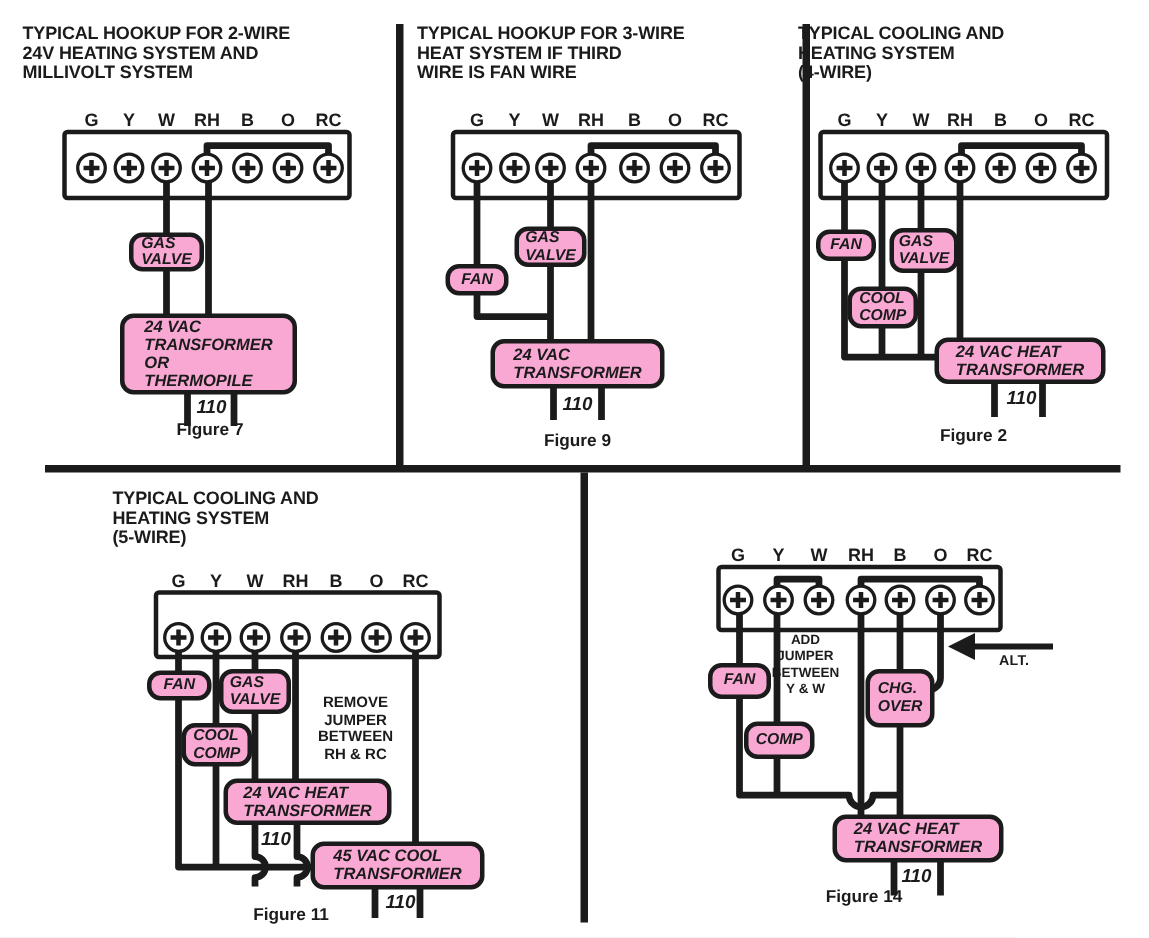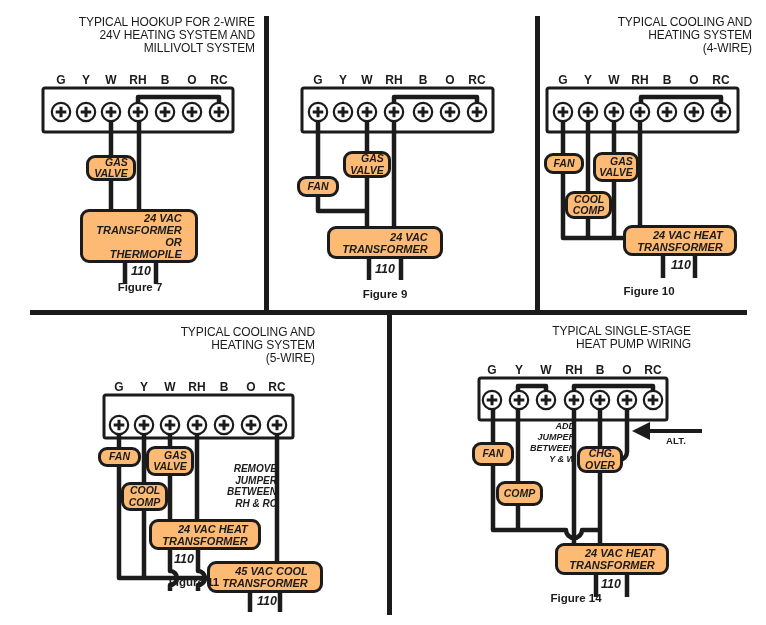--- a/index.html
+++ b/index.html
@@ -7,27 +7,27 @@
          font-family:"Liberation Sans",sans-serif;color:#1b1b1b}
   #stage svg{position:absolute;left:0;top:0;z-index:1}
   .divider{position:absolute;background:#1b1b1b;z-index:1}
   .strip{fill:#fff;stroke:#1b1b1b;stroke-width:3}
   .wire{fill:none;stroke:#1b1b1b;stroke-width:4.5;stroke-linejoin:round;stroke-linecap:butt}
   .thin{stroke-width:4}
   .screw-c{fill:#fff;stroke:#1b1b1b;stroke-width:2.2}
   .screw-x{stroke:#1b1b1b;stroke-width:3;fill:none;stroke-linecap:butt}
   .tlabel{font:bold 12px "Liberation Sans",sans-serif;fill:#1b1b1b;text-anchor:middle}
   .arrowhead{fill:#1b1b1b;stroke:none}
-  .title{position:absolute;z-index:2;text-align:right;font-weight:normal;font-size:12px;
+  .title{position:absolute;z-index:2;text-align:left;font-weight:bold;font-size:12px;
          line-height:13px;white-space:pre-line;letter-spacing:-0.1px}
   .box{position:absolute;z-index:2;box-sizing:border-box;border:3px solid #1b1b1b;border-radius:9px;
-       background:#fdba74;display:flex;align-items:center;justify-content:center;text-align:right;
+       background:#f9a8d4;display:flex;align-items:center;justify-content:center;text-align:left;
        font-style:italic;font-weight:bold;font-size:10.5px;line-height:11.5px;white-space:pre-line}
   .box.big{font-size:11px;line-height:12px}
-  .note{position:absolute;z-index:2;text-align:right;font-style:italic;font-weight:bold;white-space:pre-line}
+  .note{position:absolute;z-index:2;text-align:center;font-weight:bold;white-space:pre-line}
   .p110{position:absolute;z-index:2;text-align:center;font-style:italic;font-weight:bold;font-size:12.5px}
   .cap{position:absolute;z-index:2;text-align:center;font-weight:bold;font-size:11.5px}
   .alt{position:absolute;z-index:2;font-weight:bold;font-size:9.5px;letter-spacing:.2px}
 </style>
 </head>
 <body>
 
 <div id="stage">
 
   <div class="divider" style="left:264px;top:16px;width:4.5px;height:295px"></div>
@@ -168,28 +168,29 @@
       <text class="tlabel" x="574" y="374">RH</text>
       <text class="tlabel" x="600" y="374">B</text>
       <text class="tlabel" x="627" y="374">O</text>
       <text class="tlabel" x="653" y="374">RC</text>
     </g>
   </svg>
 
   <div class="title" style="left:15px;top:16px;width:240px">TYPICAL HOOKUP FOR 2-WIRE
 24V HEATING SYSTEM AND
 MILLIVOLT SYSTEM</div>
+  <div class="title" style="left:278px;top:16px;width:240px">TYPICAL HOOKUP FOR 3-WIRE
+HEAT SYSTEM IF THIRD
+WIRE IS FAN WIRE</div>
   <div class="title" style="left:532px;top:16px;width:220px">TYPICAL COOLING AND
 HEATING SYSTEM
 (4-WIRE)</div>
   <div class="title" style="left:75px;top:326px;width:240px">TYPICAL COOLING AND
 HEATING SYSTEM
 (5-WIRE)</div>
-  <div class="title" style="left:451px;top:325px;width:240px">TYPICAL SINGLE-STAGE
-HEAT PUMP WIRING</div>
 
   <div class="box" style="left:86px;top:155px;width:50px;height:26px">GAS
 VALVE</div>
   <div class="box big" style="left:80px;top:209px;width:118px;height:54px">24 VAC
 TRANSFORMER
 OR
 THERMOPILE</div>
   <div class="p110" style="left:126px;top:264px;width:30px">110</div>
   <div class="cap" style="left:100px;top:281px;width:80px">Figure 7</div>
 
@@ -202,42 +203,42 @@
   <div class="cap" style="left:345px;top:288px;width:80px">Figure 9</div>
 
   <div class="box" style="left:544px;top:153px;width:40px;height:21px">FAN</div>
   <div class="box" style="left:593px;top:152px;width:46px;height:30px">GAS
 VALVE</div>
   <div class="box" style="left:565px;top:191px;width:47px;height:28px">COOL
 COMP</div>
   <div class="box big" style="left:623px;top:225px;width:114px;height:31px">24 VAC HEAT
 TRANSFORMER</div>
   <div class="p110" style="left:666px;top:258px;width:30px">110</div>
-  <div class="cap" style="left:609px;top:285px;width:80px">Figure 10</div>
+  <div class="cap" style="left:609px;top:285px;width:80px">Figure 2</div>
 
   <div class="box" style="left:98px;top:447px;width:43px;height:20px">FAN</div>
   <div class="box" style="left:146px;top:446px;width:48px;height:30px">GAS
 VALVE</div>
   <div class="box" style="left:121px;top:482px;width:47px;height:29px">COOL
 COMP</div>
   <div class="note" style="left:197px;top:463px;width:80px;font-size:10px;line-height:11.5px">REMOVE
 JUMPER
 BETWEEN
 RH &amp; RC</div>
   <div class="box big" style="left:149px;top:519px;width:112px;height:31px">24 VAC HEAT
 TRANSFORMER</div>
   <div class="box big" style="left:207px;top:561px;width:116px;height:32px">45 VAC COOL
 TRANSFORMER</div>
   <div class="p110" style="left:169px;top:552px;width:30px">110</div>
   <div class="p110" style="left:252px;top:594px;width:30px">110</div>
-  <div class="cap" style="left:154px;top:576px;width:80px">Figure 11</div>
+  <div class="cap" style="left:154px;top:604px;width:80px">Figure 11</div>
 
   <div class="box" style="left:472px;top:442px;width:42px;height:24px">FAN</div>
   <div class="box" style="left:496px;top:481px;width:47px;height:25px">COMP</div>
-  <div class="box" style="left:577px;top:446px;width:46px;height:27px">CHG.
+  <div class="box" style="left:577px;top:446px;width:46px;height:39px">CHG.
 OVER</div>
   <div class="note" style="left:499px;top:421px;width:76px;font-size:9px;line-height:11px">ADD
 JUMPER
 BETWEEN
 Y &amp; W</div>
   <div class="alt" style="left:666px;top:435px">ALT.</div>
   <div class="box big" style="left:555px;top:543px;width:114px;height:32px">24 VAC HEAT
 TRANSFORMER</div>
   <div class="p110" style="left:596px;top:577px;width:30px">110</div>
   <div class="cap" style="left:536px;top:592px;width:80px">Figure 14</div>

